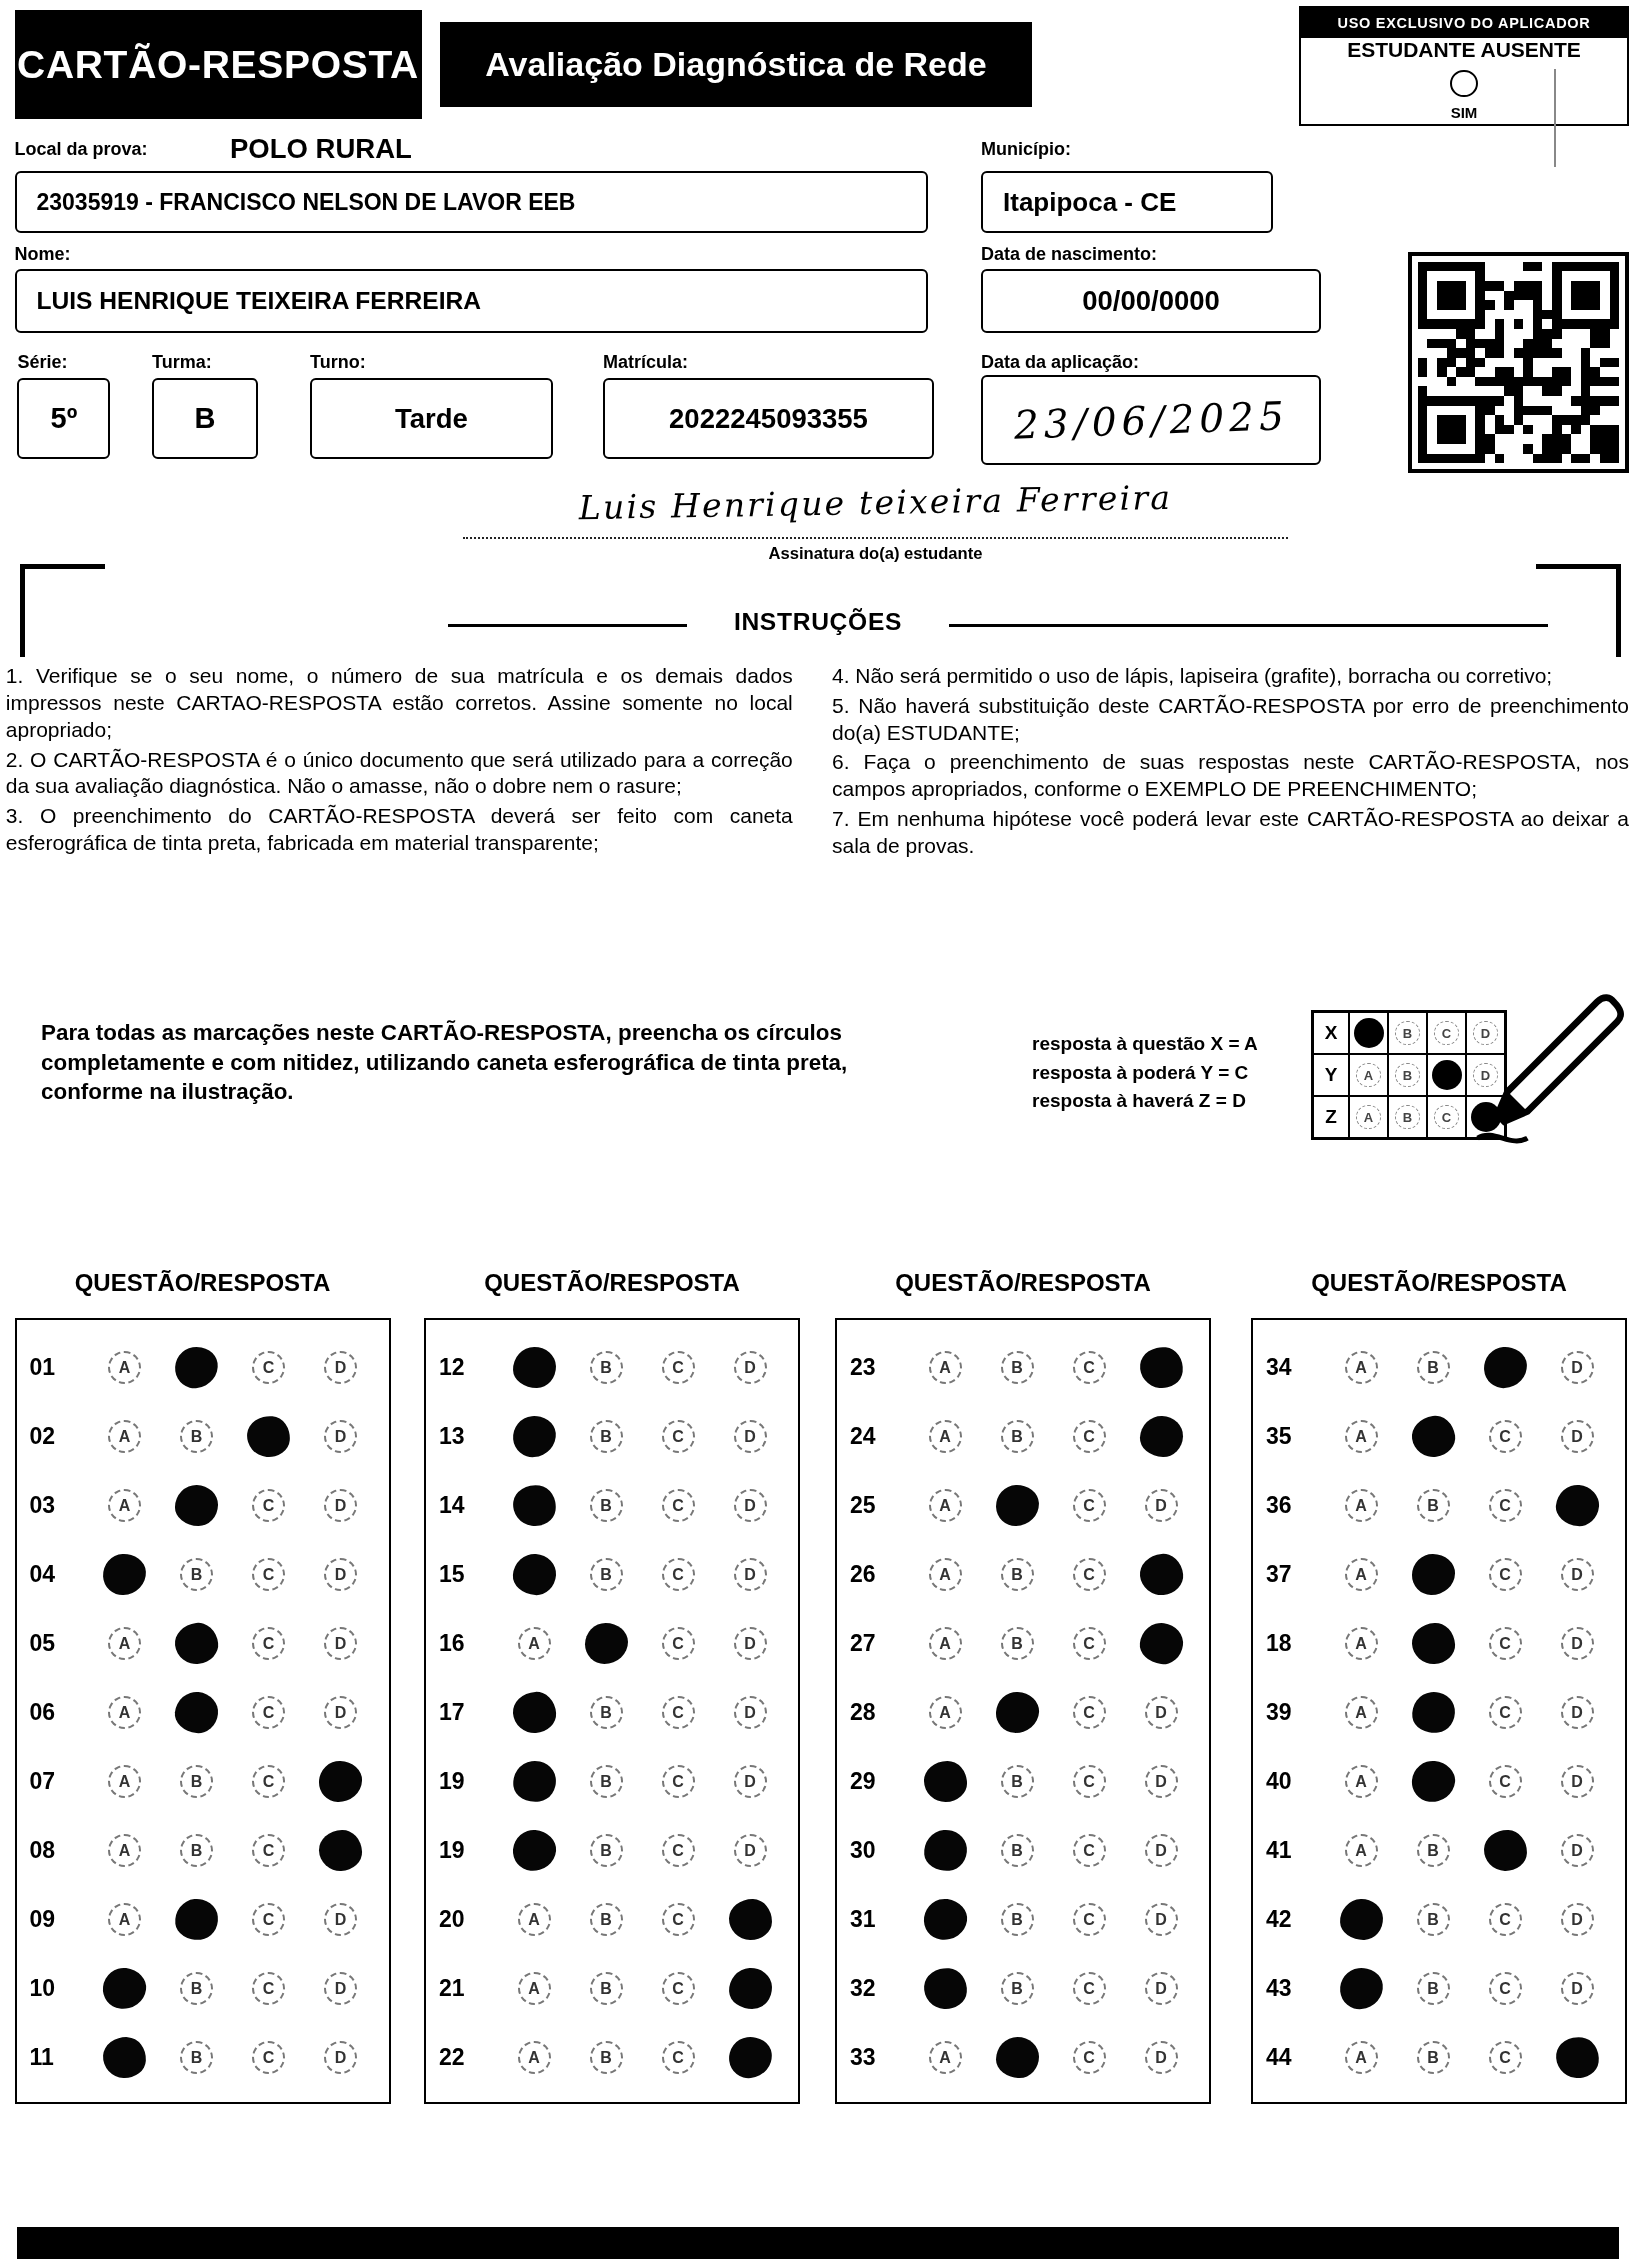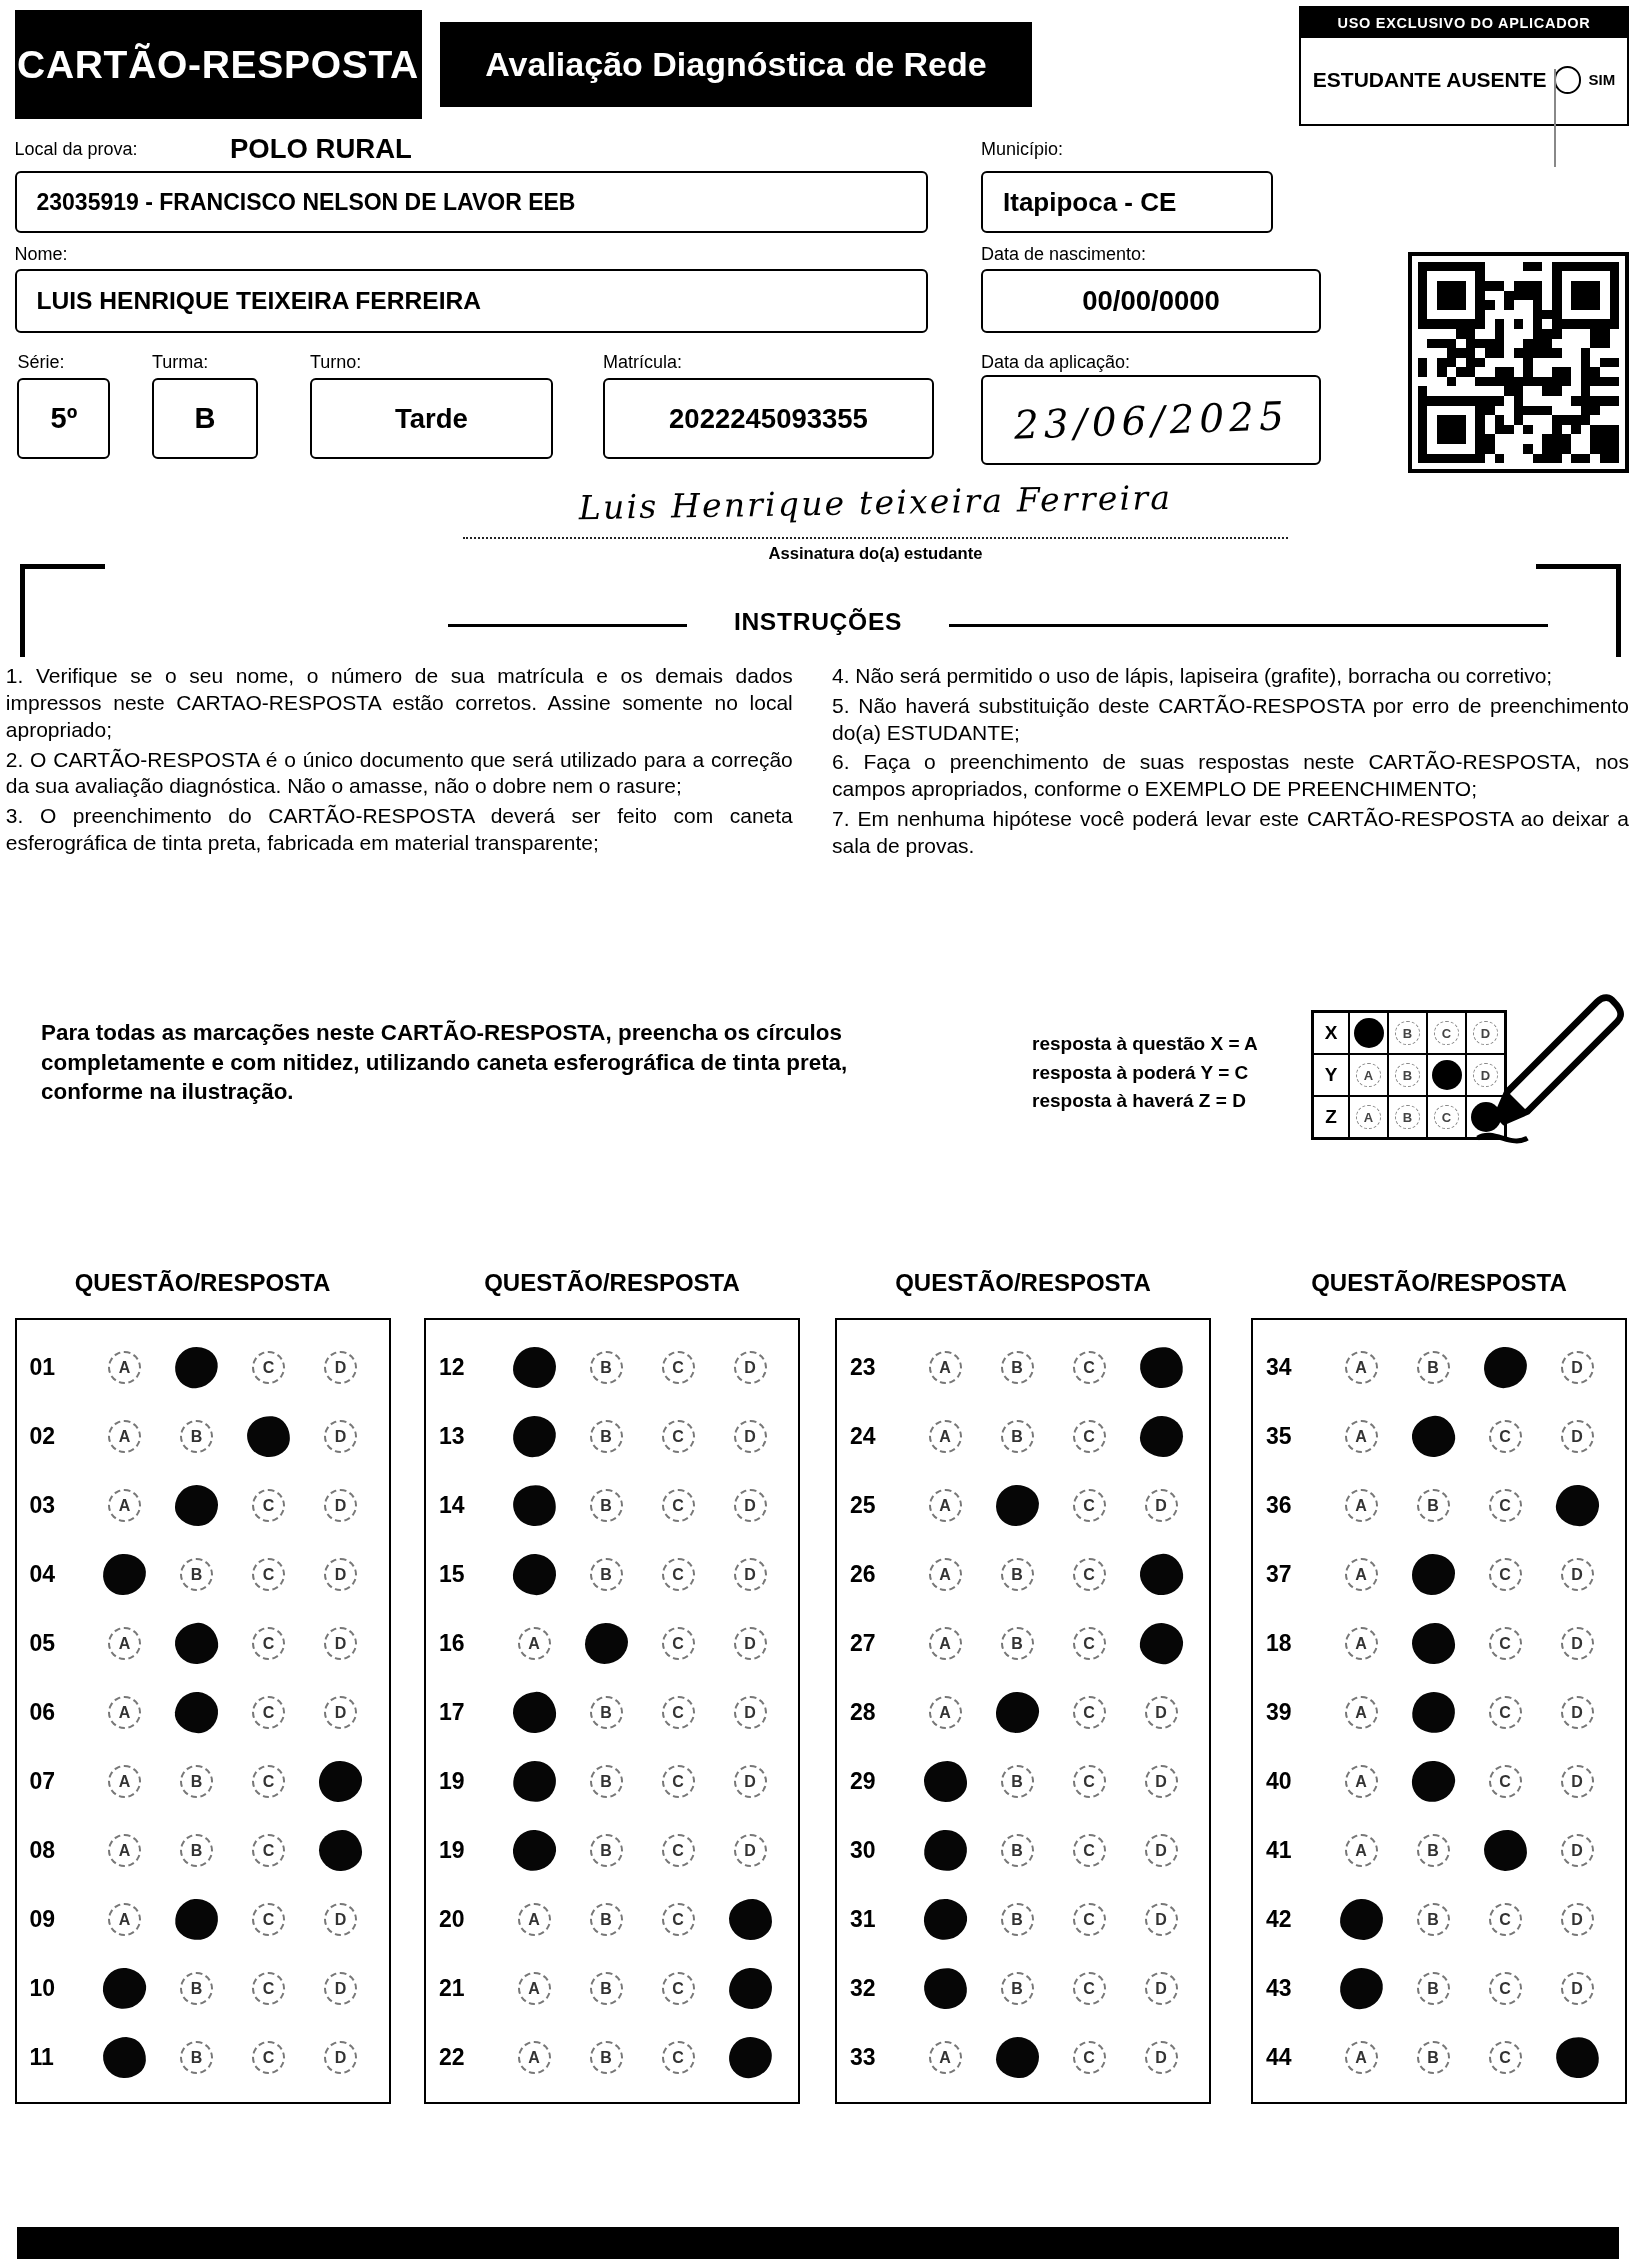--- a/index.html
+++ b/index.html
@@ -7,24 +7,24 @@
     position:relative; width:1636px; height:2261px; background:#ffffff;
     font-family:"Liberation Sans", sans-serif; color:#000; overflow:hidden;
   }
   .abs { position:absolute; }
   .blackbox { background:#000; color:#fff; display:flex; align-items:center; justify-content:center; font-weight:bold; }
   .hdr1 { left:14.5px; top:10px; width:407px; height:109px; font-size:39px; letter-spacing:0.7px; }
   .hdr2 { left:440px; top:22px; width:592px; height:85px; font-size:34px; }
   .hdr3 { left:1050px; top:10px; width:239px; height:109px; font-size:48px; }
   .applicator-box { left:1299px; top:5.8px; width:330px; height:120px; border:2.2px solid #000; box-sizing:border-box; background:#fff; }
   .app-strip { background:#000; color:#fff; font-weight:bold; font-size:14.5px; height:30px; display:flex; align-items:center; justify-content:center; letter-spacing:0.7px; }
-  .app-body { display:flex; align-items:center; justify-content:center; gap:7.2px; height:84px; font-weight:bold; font-size:21px; }
+  .app-body { display:flex; align-items:center; justify-content:center; gap:7.2px; height:84px; font-weight:bold; font-size:21px;flex-direction:column; }
   .circle-o { width:27.5px; height:27.5px; border:2.2px solid #000; border-radius:50%; display:inline-block; box-sizing:border-box; }
   .sim { font-size:15px; font-weight:bold; }
-  .lbl { position:absolute; font-weight:normal; font-size:18px; }
+  .lbl { position:absolute; font-weight:bold; font-size:18px; }
   .fbox { position:absolute; border:2.9px solid #000; border-radius:5.8px; display:flex; align-items:center;
           font-weight:bold; font-size:24.6px; padding-left:20px; box-sizing:border-box; background:#fff; }
   .fbox.center { justify-content:center; padding-left:0; }
   .bigval { position:absolute; font-weight:bold; font-size:27.5px; }
   .handwrite { font-family:"DejaVu Serif", serif; font-style:italic; font-weight:normal; }
   .hw-date { font-size:39px; letter-spacing:5px; transform:rotate(-2deg); }
   .sig-text { left:463px; top:483px; width:825px; text-align:center; font-size:33px; transform:rotate(-1deg); letter-spacing:2.2px; }
   .sig-line { left:463px; top:537px; width:825px; border-bottom:2.9px dotted #222; }
   .sig-label { left:463px; top:544px; width:825px; text-align:center; font-weight:bold; font-size:16.6px; }
   .bracket-l { left:20px; top:564px; width:80px; height:88px; border-top:5px solid #000; border-left:5px solid #000; }

